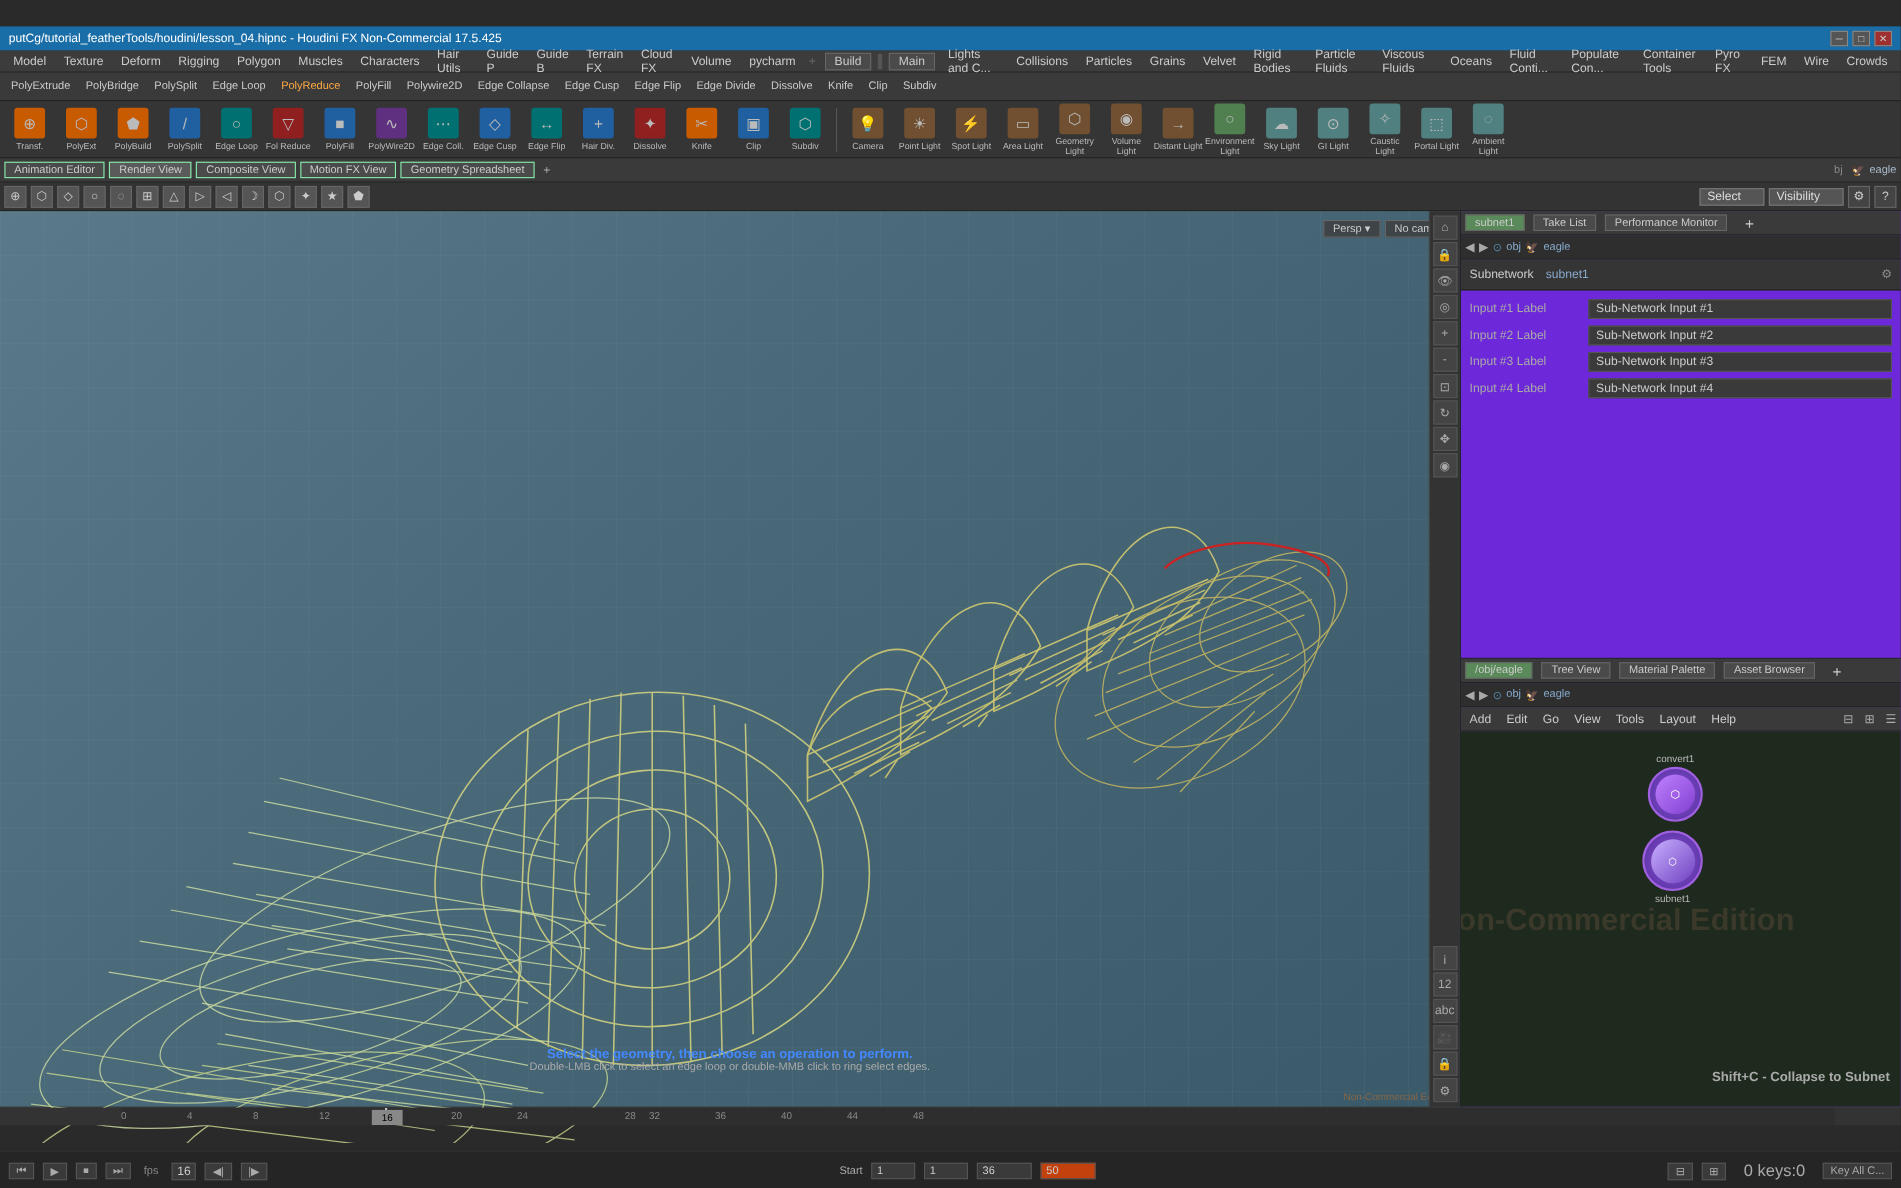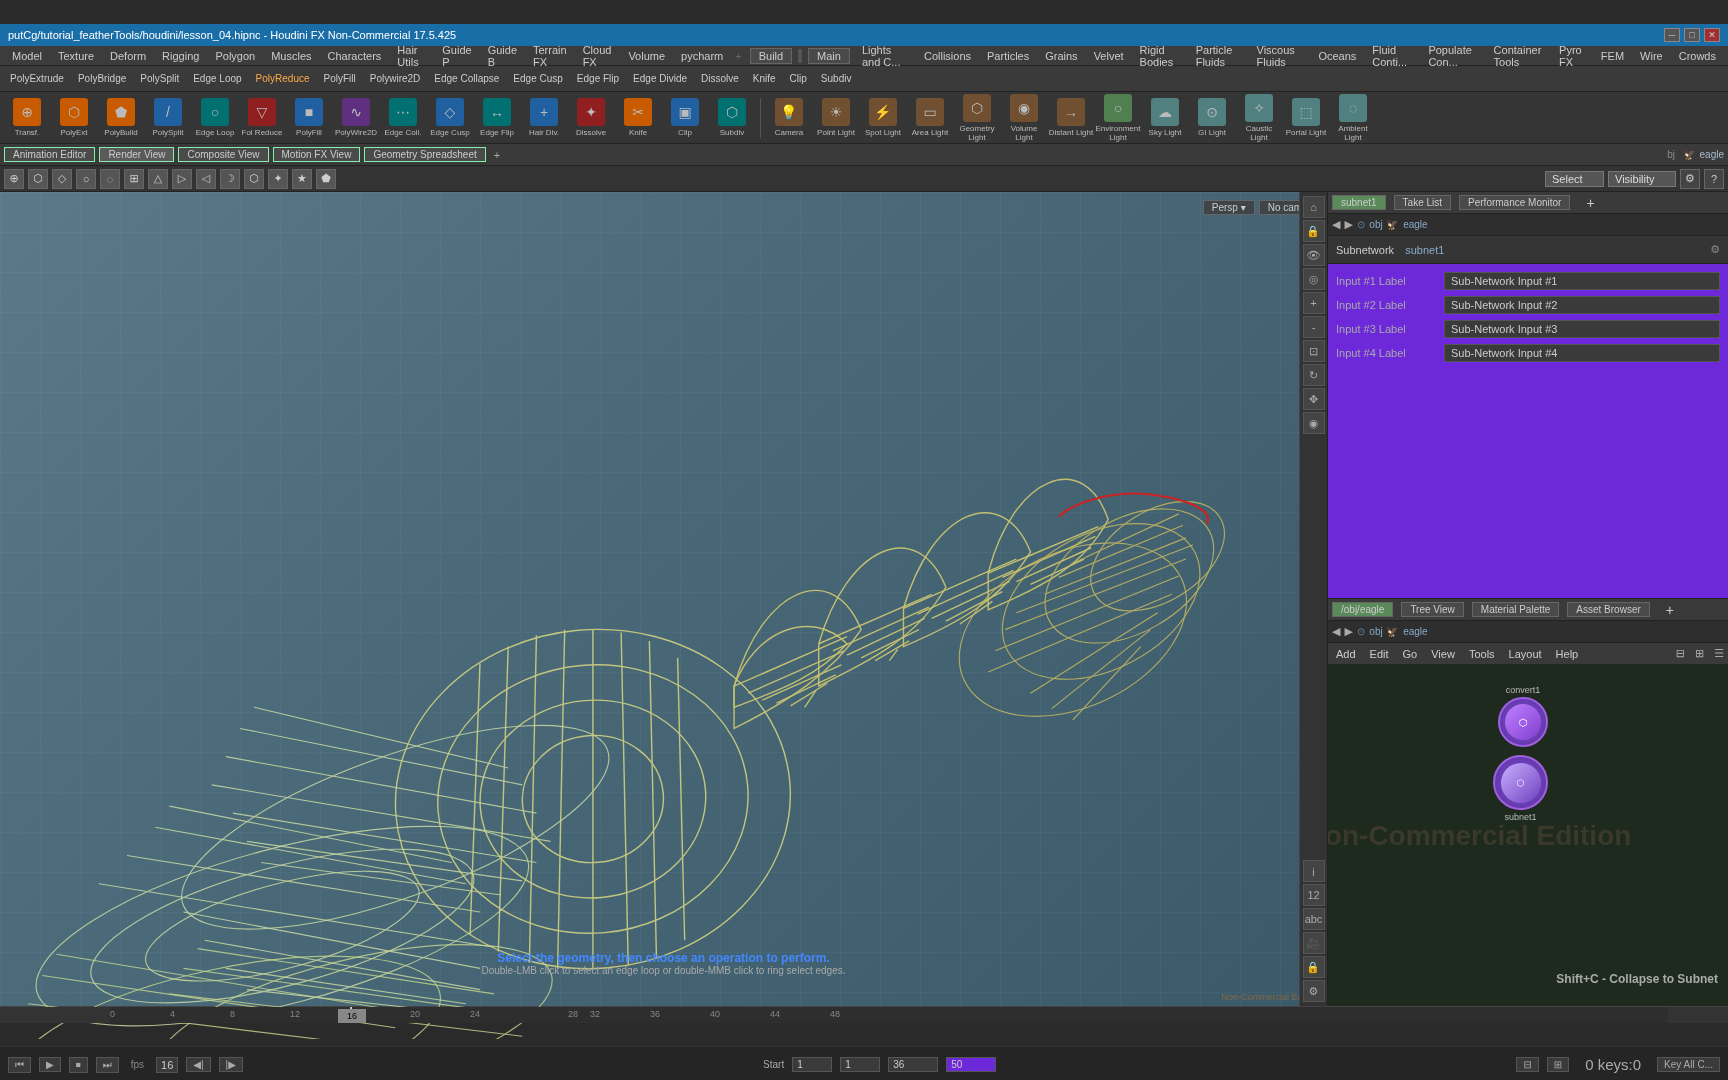--- a/index.html
+++ b/index.html
@@ -637,20 +637,20 @@
   <span style="color:#888;font-size:10px;margin:12px 4px;">fps</span>
   <span style="color:#ccc;font-size:11px;background:#3a3a3a;border:1px solid #555;padding:1px 4px;">16</span>
   <button class="bb-btn">◀|</button>
   <button class="bb-btn">|▶</button>
   <span style="flex:1;"></span>
 
   <span style="color:#aaa;font-size:10px;">Start</span>
   <input style="width: 40px; background: rgb(58, 58, 58); border: 1px solid rgb(85, 85, 85); color: rgb(204, 204, 204); font-size: 10px; padding: 1px 4px;" value="1">
   <input style="width: 40px; background: rgb(58, 58, 58); border: 1px solid rgb(85, 85, 85); color: rgb(204, 204, 204); font-size: 10px; padding: 1px 4px;" value="1">
   <input style="width: 50px; background: rgb(58, 58, 58); border: 1px solid rgb(85, 85, 85); color: rgb(204, 204, 204); font-size: 10px; padding: 1px 4px;" value="36">
-  <input style="width: 50px; background: #6d28d9; border: 1px solid rgb(85, 85, 85); color: rgb(204, 204, 204); font-size: 10px; padding: 1px 4px;" value="50">
+  <input style="width: 50px; background: #c2410c; border: 1px solid rgb(85, 85, 85); color: rgb(204, 204, 204); font-size: 10px; padding: 1px 4px;" value="50">
   <span style="flex:1;"></span>
 
   <button class="bb-btn">⊟</button>
   <button class="bb-btn">⊞</button>
   <span style="color:#aaa;font-size:15px;margin:14px 8px;">0 keys:0</span>
   <button class="bb-btn">Key All C...</button>
 </div>
 
 </body></html>

